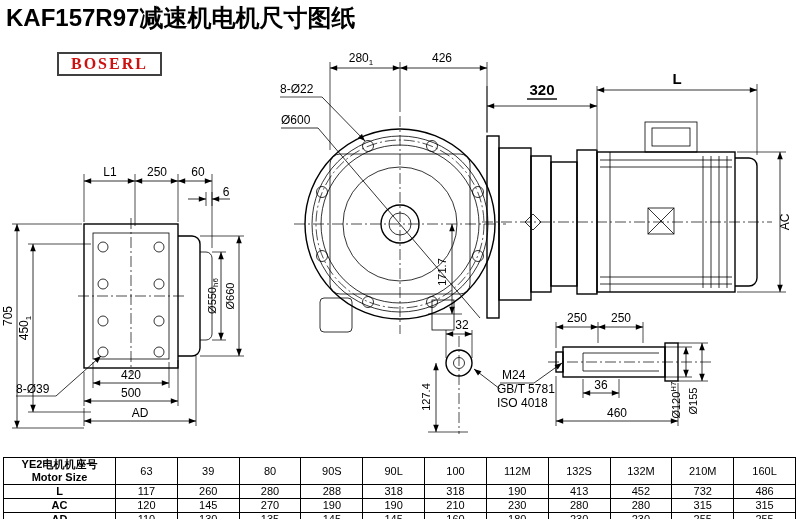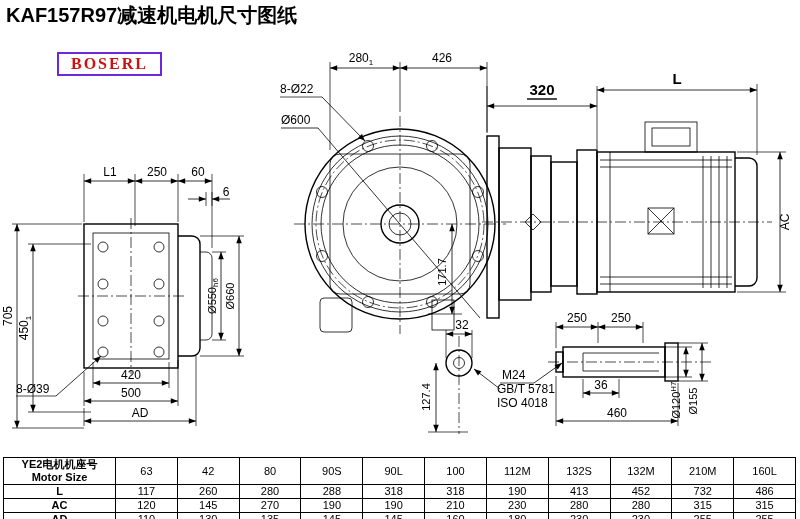--- a/index.html
+++ b/index.html
@@ -1,20 +1,20 @@
 <!DOCTYPE html>
 <html><head>
 <meta charset="utf-8">
 <style>
   * { margin:0; padding:0; box-sizing:border-box; }
   html,body { width:800px; height:519px; }
   body { position:relative; background:#fff; overflow:hidden;
          font-family:"Liberation Sans", sans-serif; color:#000; }
-  .page-title { position:absolute; left:6px; top:2px; font-size:20px; font-weight:bold; }
-  .logo-box { position:absolute; left:57px; top:52px; border:2px solid #6d28d9;
+  .page-title { position:absolute; left:6px; top:2px; font-size:24px; font-weight:bold; }
+  .logo-box { position:absolute; left:57px; top:52px; border:2px solid #404040;
               padding:1px 12px; color:#cc1111; font-weight:bold; font-size:16px;
               letter-spacing:2px; font-family:"Liberation Serif", serif; }
   svg.drawing { position:absolute; left:0; top:0; }
   .o  { fill:none; stroke:#000; stroke-width:1.4; }
   .t  { fill:none; stroke:#000; stroke-width:0.8; }
   .cl { fill:none; stroke:#000; stroke-width:0.7; stroke-dasharray:11 3 2 3; }
   .ex { fill:none; stroke:#000; stroke-width:0.7; }
   .dl { fill:none; stroke:#000; stroke-width:0.8;
         marker-start:url(#arr); marker-end:url(#arr); }
   .le { fill:none; stroke:#000; stroke-width:0.8; marker-end:url(#arr); }
@@ -305,21 +305,21 @@
 </svg>
 
 <table class="dim-table">
   <tbody>
       <tr class="hdr">
     <td class="c0">
       <div>YE2电机机座号</div>
       <div>Motor Size</div>
     </td>
     <td>63</td>
-    <td>42</td>
+    <td>39</td>
     <td>80</td>
     <td>90S</td>
     <td>90L</td>
     <td>100</td>
     <td>112M</td>
     <td>132S</td>
     <td>132M</td>
     <td>210M</td>
     <td>160L</td>
   </tr>

